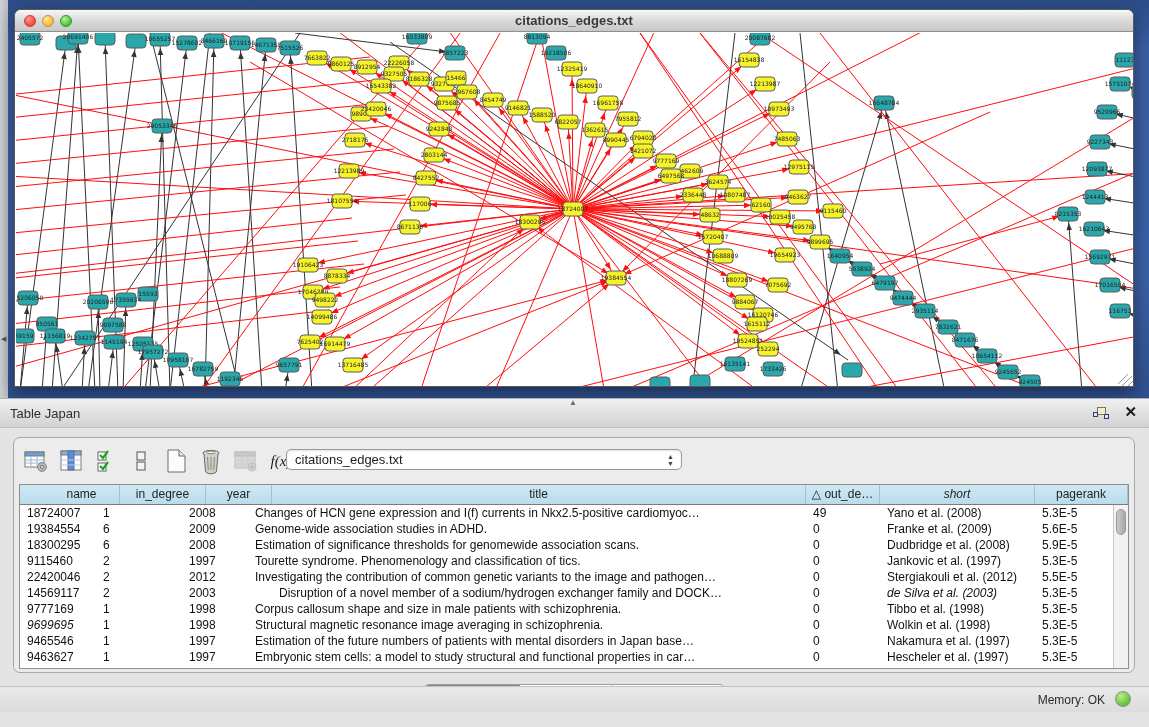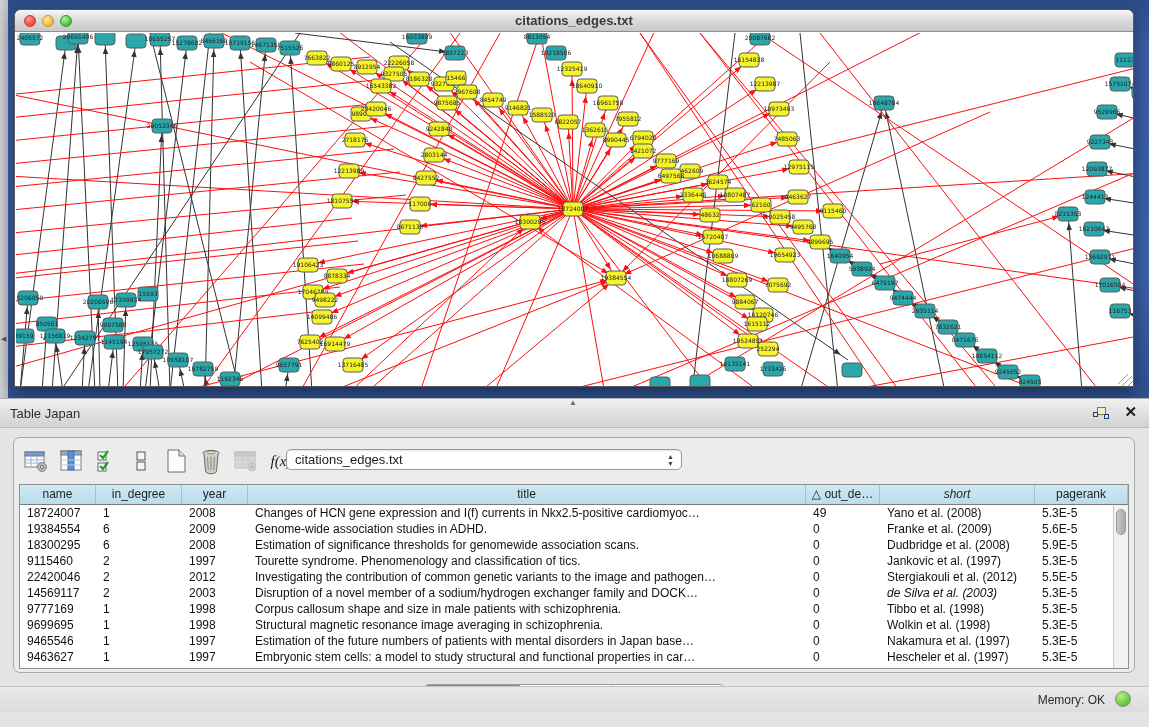--- a/index.html
+++ b/index.html
@@ -49,21 +49,21 @@
   .toolbar { position:absolute; left:8px; top:6px; height:34px; display:flex; align-items:center; gap:7px; }
   .tool-btn { width:28px; height:28px; display:flex; align-items:center; justify-content:center; }
   .combo { position:absolute; left:272px; top:11px; width:396px; height:21px; background:#fff;
     border:1px solid #9a9a9a; border-radius:5px; font-size:13px; color:#1c1c1c;
     padding:2px 20px 0 8px; box-shadow:inset 0 1px 2px rgba(0,0,0,.12); }
   .combo-arrows { position:absolute; right:7px; top:3px; font-size:7px; color:#444; line-height:7px; text-align:center; }
 
   .tablewrap { position:absolute; left:5px; top:46px; width:1110px; height:185px;
     background:#ffffff; border:1px solid #8f8f8f; overflow:hidden; }
   .thead { display:flex; height:20px; background:linear-gradient(180deg,#cfe9f4,#b9dcec);
-    border-bottom:1px solid #7c7c7c; }
+    border-bottom:1px solid #7c7c7c;padding-left:24px; }
   .th { font-size:12px; color:#1f1f1f; text-align:center; line-height:19px;
     border-right:1px solid #9fc3d3; overflow:hidden; white-space:nowrap; flex-shrink:0; }
   .trow { display:flex; height:16px; }
   .td { font-size:12px; color:#111; line-height:16px; padding-left:7px;
     overflow:hidden; white-space:nowrap; flex-shrink:0; }
   .vscroll { position:absolute; right:0; top:20px; width:15px; bottom:0;
     background:#f2f2f2; border-left:1px solid #c9c9c9; }
   .vthumb { position:absolute; left:2px; top:4px; width:10px; height:26px;
     background:linear-gradient(90deg,#c9c9c9,#a8a8a8); border-radius:5px; border:1px solid #9a9a9a; }
 
@@ -1085,36 +1085,36 @@
               <div class="td" style="width: 66px;">2012</div>
               <div class="td" style="width: 526px; flex: 1 1 0%;">Investigating the contribution of common genetic variants to the image and pathogen…</div>
               <div class="td" style="width: 74px;">0</div>
               <div class="td" style="width: 155px;">Stergiakouli et al. (2012)</div>
               <div class="td" style="width: 93px;">5.5E-5</div>
             </div>
             <div class="trow">
               <div class="td" style="width: 76px;">14569117</div>
               <div class="td" style="width: 86px;">2</div>
               <div class="td" style="width: 66px;">2003</div>
-              <div class="td" style="width: 526px; flex: 1 1 0%;">Disruption of a novel member of a sodium/hydrogen exchanger family and DOCK…</div>
+              <div class="td" style="width: 526px; flex: 1 1 0%; margin-left: 24px;">Disruption of a novel member of a sodium/hydrogen exchanger family and DOCK…</div>
               <div class="td" style="width: 74px;">0</div>
               <div class="td" style="width: 155px; font-style: italic;">de Silva et al. (2003)</div>
               <div class="td" style="width: 93px;">5.3E-5</div>
             </div>
             <div class="trow">
               <div class="td" style="width: 76px;">9777169</div>
               <div class="td" style="width: 86px;">1</div>
               <div class="td" style="width: 66px;">1998</div>
               <div class="td" style="width: 526px; flex: 1 1 0%;">Corpus callosum shape and size in male patients with schizophrenia.</div>
               <div class="td" style="width: 74px;">0</div>
               <div class="td" style="width: 155px;">Tibbo et al. (1998)</div>
               <div class="td" style="width: 93px;">5.3E-5</div>
             </div>
             <div class="trow">
-              <div class="td" style="width: 76px;">9699695</div>
+              <div class="td" style="width: 76px; font-style: italic;">9699695</div>
               <div class="td" style="width: 86px;">1</div>
               <div class="td" style="width: 66px;">1998</div>
               <div class="td" style="width: 526px; flex: 1 1 0%;">Structural magnetic resonance image averaging in schizophrenia.</div>
               <div class="td" style="width: 74px;">0</div>
               <div class="td" style="width: 155px;">Wolkin et al. (1998)</div>
               <div class="td" style="width: 93px;">5.3E-5</div>
             </div>
             <div class="trow">
               <div class="td" style="width: 76px;">9465546</div>
               <div class="td" style="width: 86px;">1</div>

